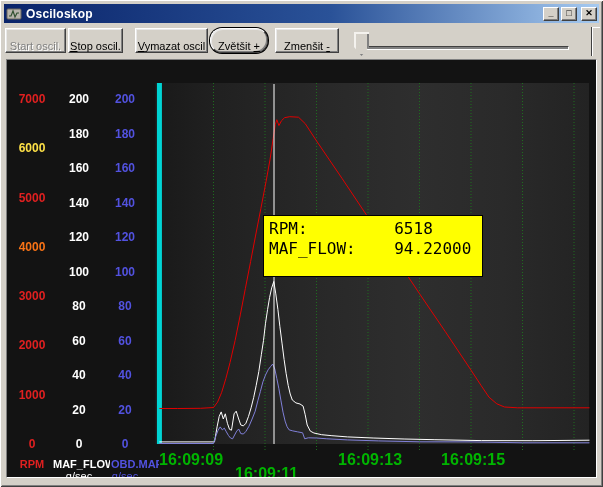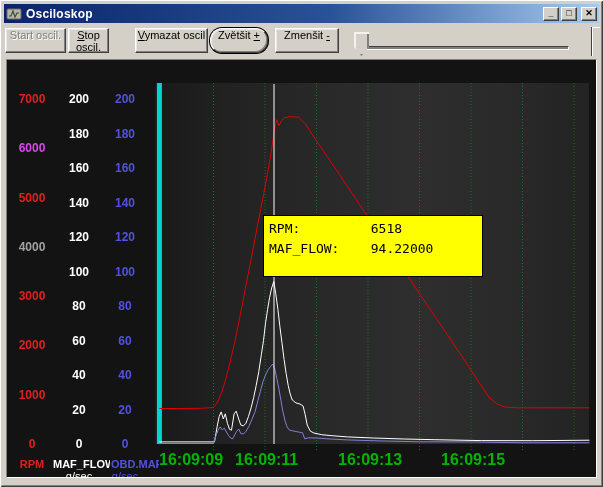--- a/index.html
+++ b/index.html
@@ -11,21 +11,21 @@
   .titlebar .title{color:#fff;font-size:12px;font-weight:bold;margin-left:4px;flex:1;letter-spacing:.2px;}
   .winbtn{width:16px;height:14px;background:#d4d0c8;border:1px solid;border-color:#fff #404040 #404040 #fff;
     box-shadow:inset -1px -1px 0 #808080;display:flex;align-items:flex-end;justify-content:center;
     font-size:9px;font-weight:bold;color:#000;line-height:9px;margin-left:2px;padding:0 0 2px 0;box-sizing:border-box;}
   .winbtn.max,.winbtn.close{align-items:center;padding:0;}
   .winbtn.close{margin-left:4px;}
   .appicon{width:16px;height:16px;display:block;}
   
   .tbtn{position:absolute;top:28px;height:25px;background:#d4d0c8;border:1px solid;border-color:#fff #404040 #404040 #fff;
     box-shadow:inset -1px -1px 0 #808080,inset 1px 1px 0 #e8e8e8;font-size:11px;color:#000;text-align:center;
-    display:flex;align-items:flex-start;justify-content:center;box-sizing:border-box;font-family:"Liberation Sans",sans-serif;}
+    display:flex;align-items:flex-end;justify-content:center;box-sizing:border-box;font-family:"Liberation Sans",sans-serif;}
   .tbtn .hot{text-decoration:underline;}
   .tbtn.disabled{color:#808080;text-shadow:1px 1px 0 #fff;}
   .tbtn.default{box-shadow:0 0 0 1px #000,inset -1px -1px 0 #808080,inset 1px 1px 0 #e8e8e8;}
   .slider-track{position:absolute;left:362px;top:46px;width:206px;height:2px;background:#808080;
     border-bottom:1px solid #fff;border-right:1px solid #fff;border-top:1px solid #404040;}
   .slider-thumb{position:absolute;left:354px;top:32px;width:15px;height:24px;background:#d4d0c8;
     clip-path:polygon(0 0,100% 0,100% 62%,50% 100%,0 62%);
     box-shadow:inset 2px 2px 0 #f4f2ee,inset -2px -2px 0 #808080;}
   .sliver{position:absolute;left:591px;top:27px;width:8px;height:29px;background:#d4d0c8;
     border-left:1px solid #404040;box-shadow:inset 1px 1px 0 #fff;}
@@ -35,21 +35,21 @@
   .plotbg{position:absolute;left:148px;top:23px;width:434px;height:361px;
     background:linear-gradient(to right,#191919 0%,#212121 15%,#292929 40%,#2e2e2e 60%,#2a2a2a 80%,#232323 100%);}
   .scope svg{position:absolute;left:0;top:0;}
   .tick{position:absolute;font-size:12px;font-weight:bold;text-align:center;height:14px;line-height:14px;
     font-family:"Liberation Sans",sans-serif;}
   .xtick{position:absolute;font-size:16px;font-weight:bold;height:13px;line-height:13px;
     font-family:"Liberation Sans",sans-serif;}
   .axname{position:absolute;font-size:11px;font-weight:bold;white-space:nowrap;overflow:hidden;}
   .axunit{position:absolute;font-size:11px;text-align:center;}
   .tooltip{position:absolute;left:256px;top:155px;width:220px;height:62px;background:#ffff00;border:1px solid #000;
-    box-sizing:border-box;margin:0;padding:3px 0 0 5px;font-family:"DejaVu Sans Mono",monospace;font-size:13px;
+    box-sizing:border-box;margin:0;padding:3px 0 0 5px;font-family:"DejaVu Sans Mono",monospace;font-size:16px;
     line-height:20px;color:#000;}
   .tooltip div{white-space:pre;}
 </style>
 </head>
 <body>
 
 <div class="window">
 
   <div class="titlebar">
     <svg class="appicon" viewBox="0 0 16 16">
@@ -59,21 +59,21 @@
     <span class="title">Osciloskop</span>
     <div class="winbtn">_</div>
     <div class="winbtn max">□</div>
     <div class="winbtn close">✕</div>
   </div>
 
   <div>
     <div class="tbtn disabled" style="left:5px;width:61px;">
       <span>Start oscil.</span>
     </div>
-    <div class="tbtn" style="left:68px;width:41px;">
+    <div class="tbtn" style="left:68px;width:55px;">
       <span><span class="hot">S</span><span>top oscil.</span></span>
     </div>
     <div class="tbtn" style="left:135px;width:73px;">
       <span><span class="hot">V</span><span>ymazat oscil</span></span>
     </div>
     <div class="tbtn default" style="left:210px;width:58px;border-radius:12px;">
       <span><span>Zvětšit </span><span class="hot">+</span></span>
     </div>
     <div class="tbtn" style="left:275px;width:64px;">
       <span><span>Zmenšit </span><span class="hot">-</span></span>
@@ -98,23 +98,23 @@
         <polyline points="152.4,348.5 170.4,348.5 193.6,348.3 206.5,347.5 210.6,342.1 214.7,332.3 218.9,318.4 223.0,302.7 228.1,280.5 233.3,254.9 238.4,228.3 243.6,201.6 248.7,175.0 253.9,148.4 259.0,121.8 263.1,99.1 266.2,78.4 268.3,64.6 269.8,59.7 271.9,65.6 274.5,60.7 277.6,57.7 282.7,56.7 291.5,57.2 298.2,63.6 309.5,80.9 335.3,118.8 361.0,157.3 386.8,195.2 412.5,233.7 438.3,271.6 464.0,310.1 474.3,325.8 482.0,337.2 489.8,343.8 497.5,347.0 510.4,347.8 582.5,347.8" fill="none" stroke="#e00000" stroke-width="1"></polyline>
         <polyline points="152.4,381.9 207.5,381.9 210.1,366.8 212.2,356.4 214.2,351.9 216.3,359.0 218.3,353.8 220.4,363.3 222.5,369.3 224.5,370.2 227.1,353.8 229.2,351.2 231.7,359.0 233.8,365.0 236.4,365.9 238.9,363.3 241.5,356.4 244.1,347.8 246.7,337.4 249.2,325.4 251.8,311.6 254.4,294.3 256.5,280.5 258.5,263.3 260.6,249.4 262.6,237.4 264.7,227.9 266.8,221.5 268.8,233.9 270.9,249.4 272.9,266.7 275.0,283.1 277.1,299.5 279.1,313.3 281.2,325.4 283.2,334.0 285.3,340.0 288.9,342.9 293.0,344.0 296.1,346.1 298.2,354.7 300.2,365.0 303.3,371.1 306.9,373.0 314.6,374.7 324.9,375.7 340.4,376.9 366.1,378.0 397.1,379.0 427.9,379.7 474.3,380.6 525.8,380.7 582.5,380.2" fill="none" stroke="#ffffff" stroke-width="1"></polyline>
         <polyline points="152.4,383.5 206.5,383.5 209.1,375.4 211.1,370.2 213.2,366.9 215.3,369.9 217.3,368.1 219.4,371.9 221.4,375.4 223.5,378.0 225.6,378.8 227.6,375.0 229.7,371.1 231.7,369.0 233.8,373.6 236.4,374.0 238.9,371.4 242.0,366.2 245.1,359.0 248.2,351.2 250.8,340.9 253.4,331.4 255.9,321.9 258.5,315.0 261.1,309.8 263.7,306.4 265.7,304.0 267.8,309.0 269.8,318.4 271.9,328.8 274.0,340.9 276.0,352.1 278.1,361.1 280.1,366.8 282.2,369.9 285.8,370.9 290.4,371.8 295.6,372.8 297.7,378.8 301.3,377.8 309.5,378.0 319.8,378.8 340.4,379.9 371.3,380.9 412.5,381.8 464.0,381.9 515.5,382.8 582.5,382.8" fill="none" stroke="#8080d8" stroke-width="1"></polyline>
         <line x1="267.0125" x2="267.0125" y1="24" y2="384" stroke="#ffffff" stroke-width="1"></line>
       </svg>
     <div id="tick-layer">
         <span class="tick" style="left: 10px; width: 30px; top: 377px; color: rgb(224, 32, 32);">0</span>
         <span class="tick" style="left: 10px; width: 30px; top: 328px; color: rgb(224, 32, 32);">1000</span>
         <span class="tick" style="left: 10px; width: 30px; top: 278px; color: rgb(224, 32, 32);">2000</span>
         <span class="tick" style="left: 10px; width: 30px; top: 229px; color: rgb(224, 32, 32);">3000</span>
-        <span class="tick" style="left: 10px; width: 30px; top: 180px; color: #a3a3a3;">4000</span>
+        <span class="tick" style="left: 10px; width: 30px; top: 180px; color: #f97316;">4000</span>
         <span class="tick" style="left: 10px; width: 30px; top: 131px; color: rgb(224, 32, 32);">5000</span>
-        <span class="tick" style="left: 10px; width: 30px; top: 81px; color: #d946ef;">6000</span>
+        <span class="tick" style="left: 10px; width: 30px; top: 81px; color: #fde047;">6000</span>
         <span class="tick" style="left: 10px; width: 30px; top: 32px; color: rgb(224, 32, 32);">7000</span>
         <span class="tick" style="left: 56px; width: 32px; top: 377px; color: rgb(255, 255, 255);">0</span>
         <span class="tick" style="left: 56px; width: 32px; top: 343px; color: rgb(255, 255, 255);">20</span>
         <span class="tick" style="left: 56px; width: 32px; top: 308px; color: rgb(255, 255, 255);">40</span>
         <span class="tick" style="left: 56px; width: 32px; top: 274px; color: rgb(255, 255, 255);">60</span>
         <span class="tick" style="left: 56px; width: 32px; top: 239px; color: rgb(255, 255, 255);">80</span>
         <span class="tick" style="left: 56px; width: 32px; top: 205px; color: rgb(255, 255, 255);">100</span>
         <span class="tick" style="left: 56px; width: 32px; top: 170px; color: rgb(255, 255, 255);">120</span>
         <span class="tick" style="left: 56px; width: 32px; top: 136px; color: rgb(255, 255, 255);">140</span>
         <span class="tick" style="left: 56px; width: 32px; top: 101px; color: rgb(255, 255, 255);">160</span>
@@ -125,21 +125,21 @@
         <span class="tick" style="left: 102px; width: 32px; top: 308px; color: rgb(82, 82, 224);">40</span>
         <span class="tick" style="left: 102px; width: 32px; top: 274px; color: rgb(82, 82, 224);">60</span>
         <span class="tick" style="left: 102px; width: 32px; top: 239px; color: rgb(82, 82, 224);">80</span>
         <span class="tick" style="left: 102px; width: 32px; top: 205px; color: rgb(82, 82, 224);">100</span>
         <span class="tick" style="left: 102px; width: 32px; top: 170px; color: rgb(82, 82, 224);">120</span>
         <span class="tick" style="left: 102px; width: 32px; top: 136px; color: rgb(82, 82, 224);">140</span>
         <span class="tick" style="left: 102px; width: 32px; top: 101px; color: rgb(82, 82, 224);">160</span>
         <span class="tick" style="left: 102px; width: 32px; top: 67px; color: rgb(82, 82, 224);">180</span>
         <span class="tick" style="left: 102px; width: 32px; top: 32px; color: rgb(82, 82, 224);">200</span>
         <span class="xtick" style="left: 152px; width: 60px; text-align: left; top: 393px; color: rgb(0, 180, 0);">16:09:09</span>
-        <span class="xtick" style="left: 228px; width: 60px; text-align: center; top: 393px; color: rgb(0, 180, 0);">16:09:11</span>
+        <span class="xtick" style="left: 228px; width: 60px; text-align: center; top: 407px; color: rgb(0, 180, 0);">16:09:11</span>
         <span class="xtick" style="left: 331px; width: 60px; text-align: left; top: 393px; color: rgb(0, 180, 0);">16:09:13</span>
         <span class="xtick" style="left: 434px; width: 60px; text-align: center; top: 393px; color: rgb(0, 180, 0);">16:09:15</span>
         <span class="xtick" style="left: 537px; width: 60px; text-align: center; top: 393px; color: rgb(0, 180, 0); margin-top: 36px;">16:09:17</span>
       </div>
 
     <div class="axname" style="left:10px;top:398px;width:30px;text-align:center;color:#e02020;">RPM</div>
     <div class="axname" style="left:46px;top:398px;width:57px;color:#ffffff;">MAF_FLOW</div>
     <div class="axunit" style="left:56px;top:410px;width:32px;color:#ffffff;">g/sec</div>
     <div class="axname" style="left:104px;top:398px;width:48px;color:#5252e0;">OBD.MAF_FLOW</div>
     <div class="axunit" style="left:102px;top:410px;width:32px;color:#5252e0;">g/sec</div>

